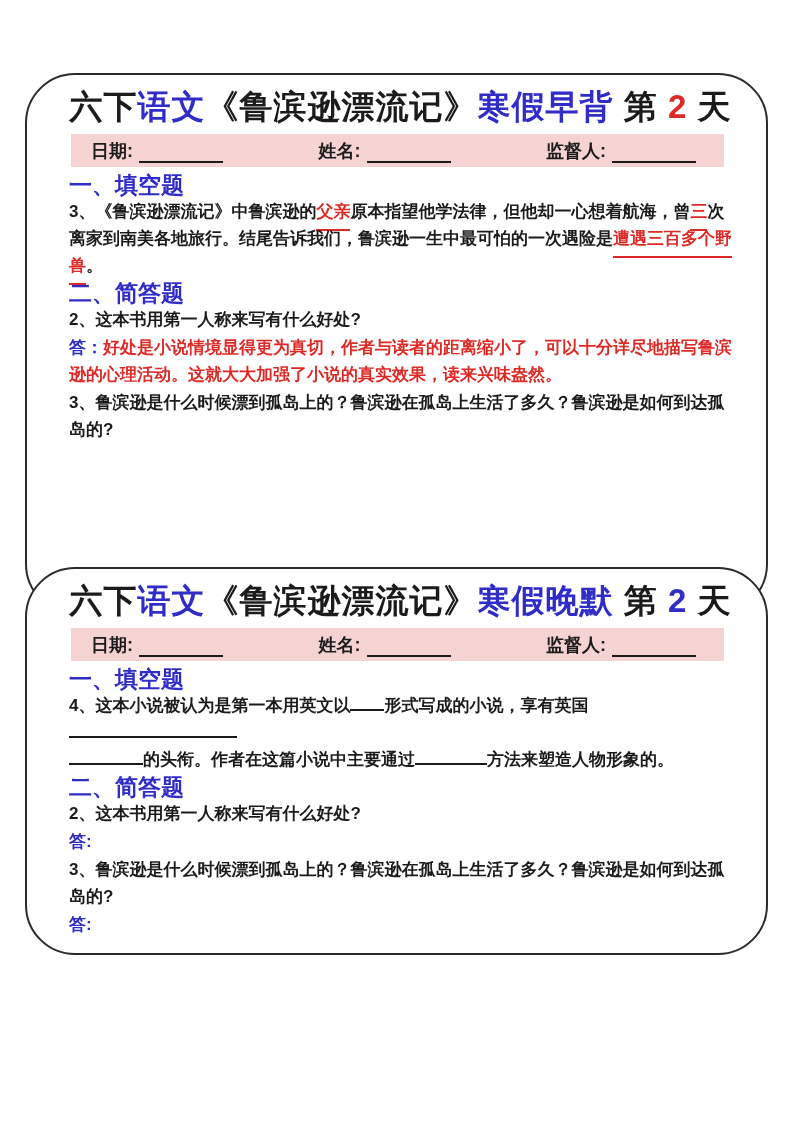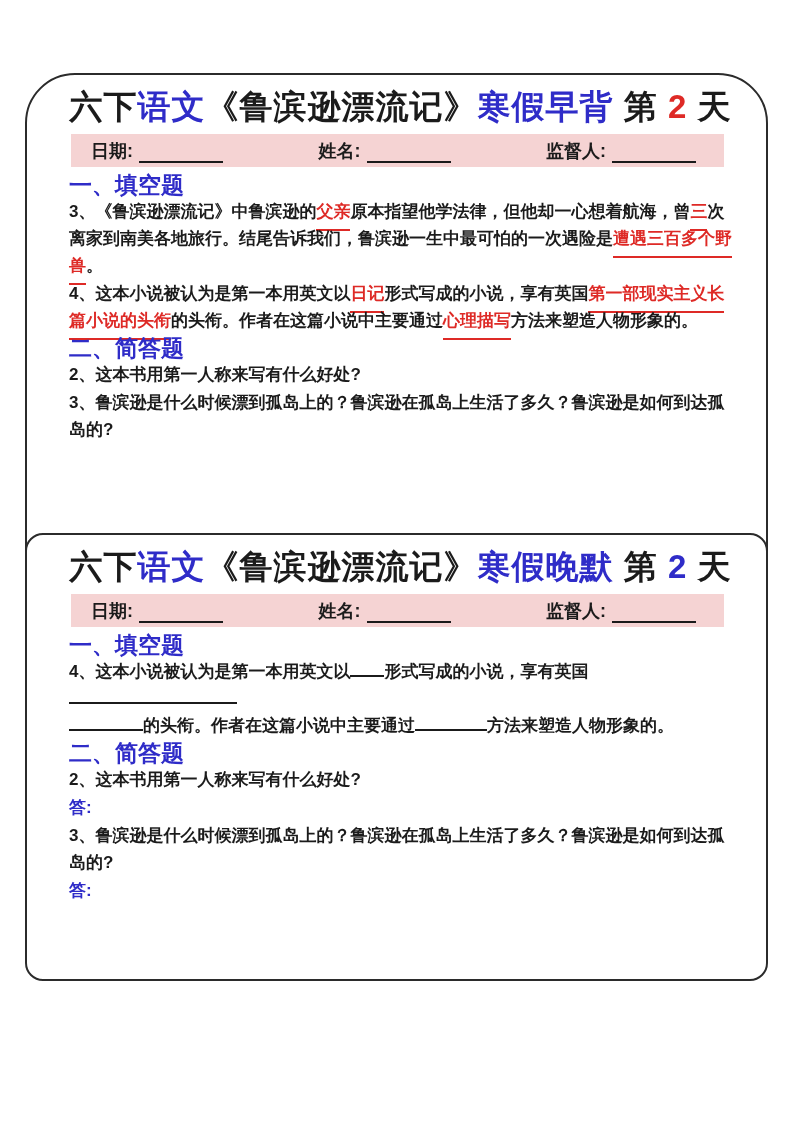--- a/index.html
+++ b/index.html
@@ -6,21 +6,21 @@
   body{
     width:793px;height:1122px;background:#ffffff;position:relative;
     font-family:"Liberation Sans","DejaVu Sans",sans-serif;
   }
   .card{
     position:absolute;left:25px;width:743px;box-sizing:border-box;
     border:2px solid #2b2b2b;border-radius:50px;background:#fff;
     padding:8px 34px 14px 42px;overflow:hidden;
   }
   #card-top{top:73px;height:541px;}
-  #card-bottom{top:533px;height:448px;border-radius:18px;}
+  #card-bottom{top:567px;height:388px;}
   .title{
     margin:2px 0 4px 0;text-align:center;font-size:33px;font-weight:700;
     letter-spacing:1px;color:#1b1b1b;white-space:nowrap;
   }
   .meta-bar{
     background:#f5d3d3;height:33px;margin:2px 8px 6px 2px;
     display:flex;align-items:center;justify-content:space-between;
     padding:0 28px 0 20px;
     gap:8px;
   }
@@ -63,24 +63,24 @@
     </div>
     <div class="meta-field">
       <span class="meta-label">监督人:</span>
       <span class="meta-line"></span>
     </div>
   </div>
 
   <div class="body-text">
     <div class="section-header">一、填空题</div>
     <p class="para"><span class="seg c-k">3、《鲁滨逊漂流记》中鲁滨逊的</span><span class="seg c-r u">父亲</span><span class="seg c-k">原本指望他学法律，但他却一心想着航海，曾</span><span class="seg c-r u">三</span><span class="seg c-k">次离家到南美各地旅行。结尾告诉我们，鲁滨逊一生中最可怕的一次遇险是</span><span class="seg c-r u">遭遇三百多个野兽</span><span class="seg c-k">。</span></p>
-    <p class="para"><span class="seg c-k">4、这本小说被认为是第一本用英文以</span><span class="seg c-r u">日记</span><span class="seg c-k">形式写成的小说，享有英国</span><span class="seg c-r u">第一部现实主义长篇小说的头衔</span><span class="seg c-k">的头衔。作者在这篇小说中主要通过</span><span class="seg c-r u">心理描写</span><span class="seg c-k">方法来塑造人物形象的。</span></p>
 
     <div class="section-header">二、简答题</div>
     <p class="para"><span class="seg c-k">2、这本书用第一人称来写有什么好处?</span></p>
+    <p class="para"><span class="seg c-b">答：</span><span class="seg c-r">好处是小说情境显得更为真切，作者与读者的距离缩小了，可以十分详尽地描写鲁滨逊的心理活动。这就大大加强了小说的真实效果，读来兴味盎然。</span></p>
     <p class="para"><span class="seg c-k">3、鲁滨逊是什么时候漂到孤岛上的？鲁滨逊在孤岛上生活了多久？鲁滨逊是如何到达孤岛的?</span></p>
 
   </div>
 </div>
 
 <div class="card" id="card-bottom">
   <h1 class="title"><span class="seg c-k">六下</span><span class="seg c-b">语文</span><span class="seg c-k">《鲁滨逊漂流记》</span><span class="seg c-b">寒假晚默</span><span class="seg c-k"> 第 </span><span class="seg c-b">2</span><span class="seg c-k"> 天</span></h1>
 
   <div class="meta-bar">
     <div class="meta-field">

